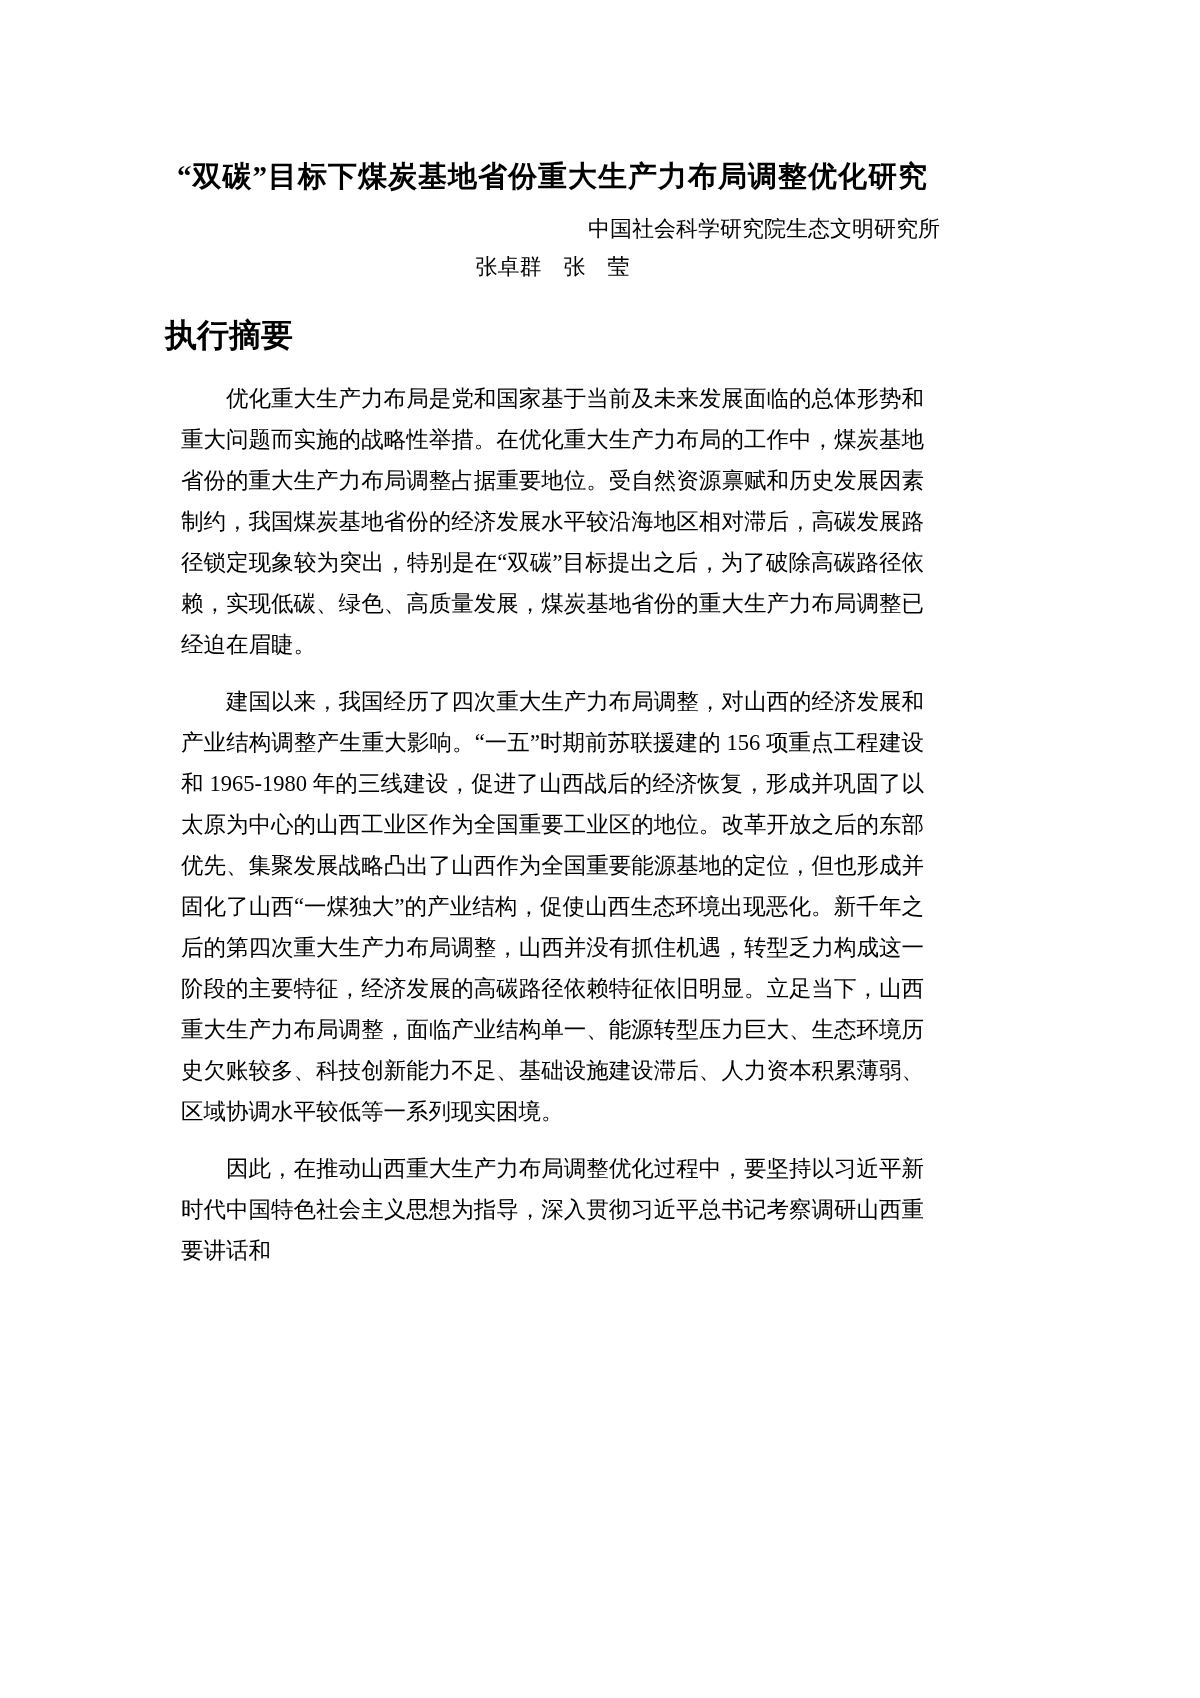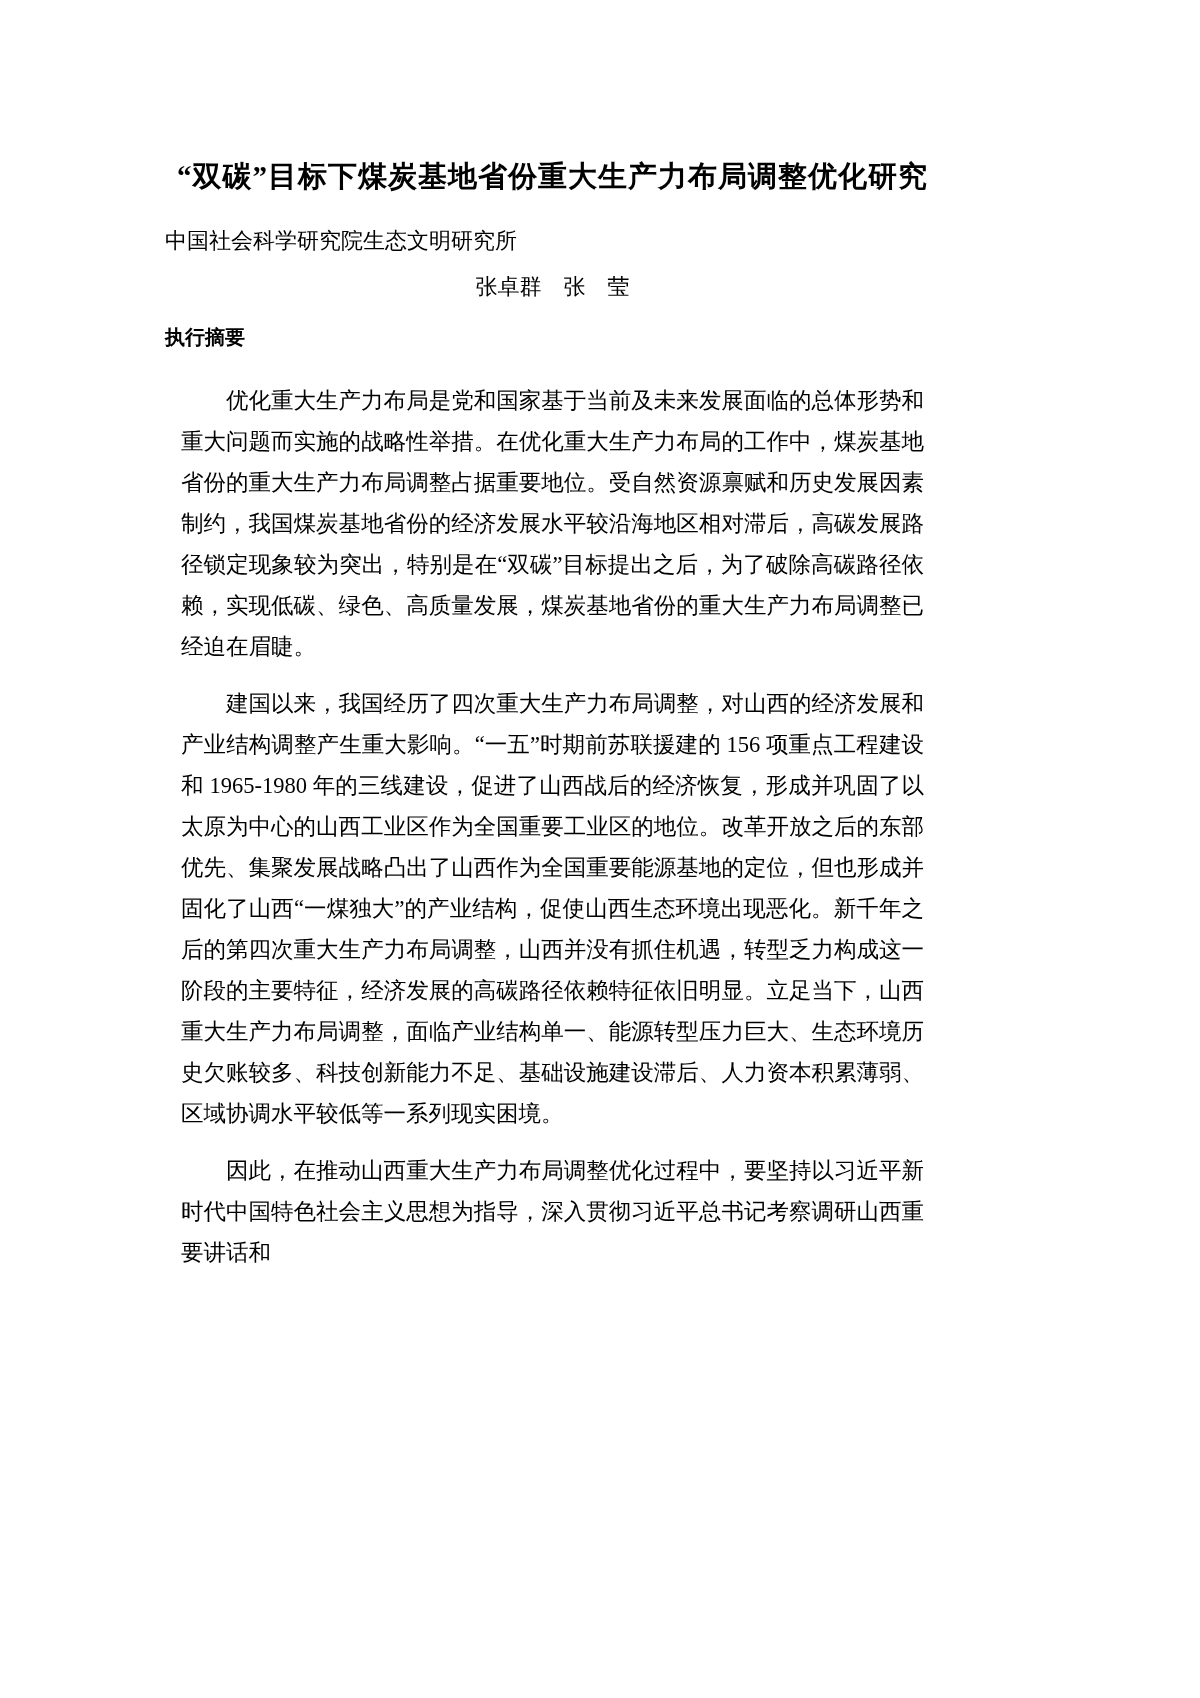--- a/index.html
+++ b/index.html
@@ -28,35 +28,35 @@
     font-size: 29px;
     line-height: 32px;
     font-weight: 700;
     text-align: center;
     letter-spacing: 1px;
   }
   .title-line2 {
     margin-top: 44px;
   }
   .affiliation {
-    margin-top: 36px;
+    margin-top: 24px;
     font-size: 22px;
     line-height: 26px;
-    text-align: left;
+    text-align: right;
   }
   .authors {
-    margin-top: 20px;
+    margin-top: 12px;
     font-size: 22px;
     line-height: 26px;
     text-align: center;
   }
   .section-heading {
-    margin-top: 20px;
+    margin-top: 38px;
     font-family: "Liberation Sans", "DejaVu Sans", sans-serif;
-    font-size: 20px;
+    font-size: 32px;
     line-height: 34px;
     font-weight: 700;
     text-align: left;
   }
   .body-text {
     margin-top: 26px;
     font-size: 22.5px;
     line-height: 41px;
     text-align: justify;
   }

